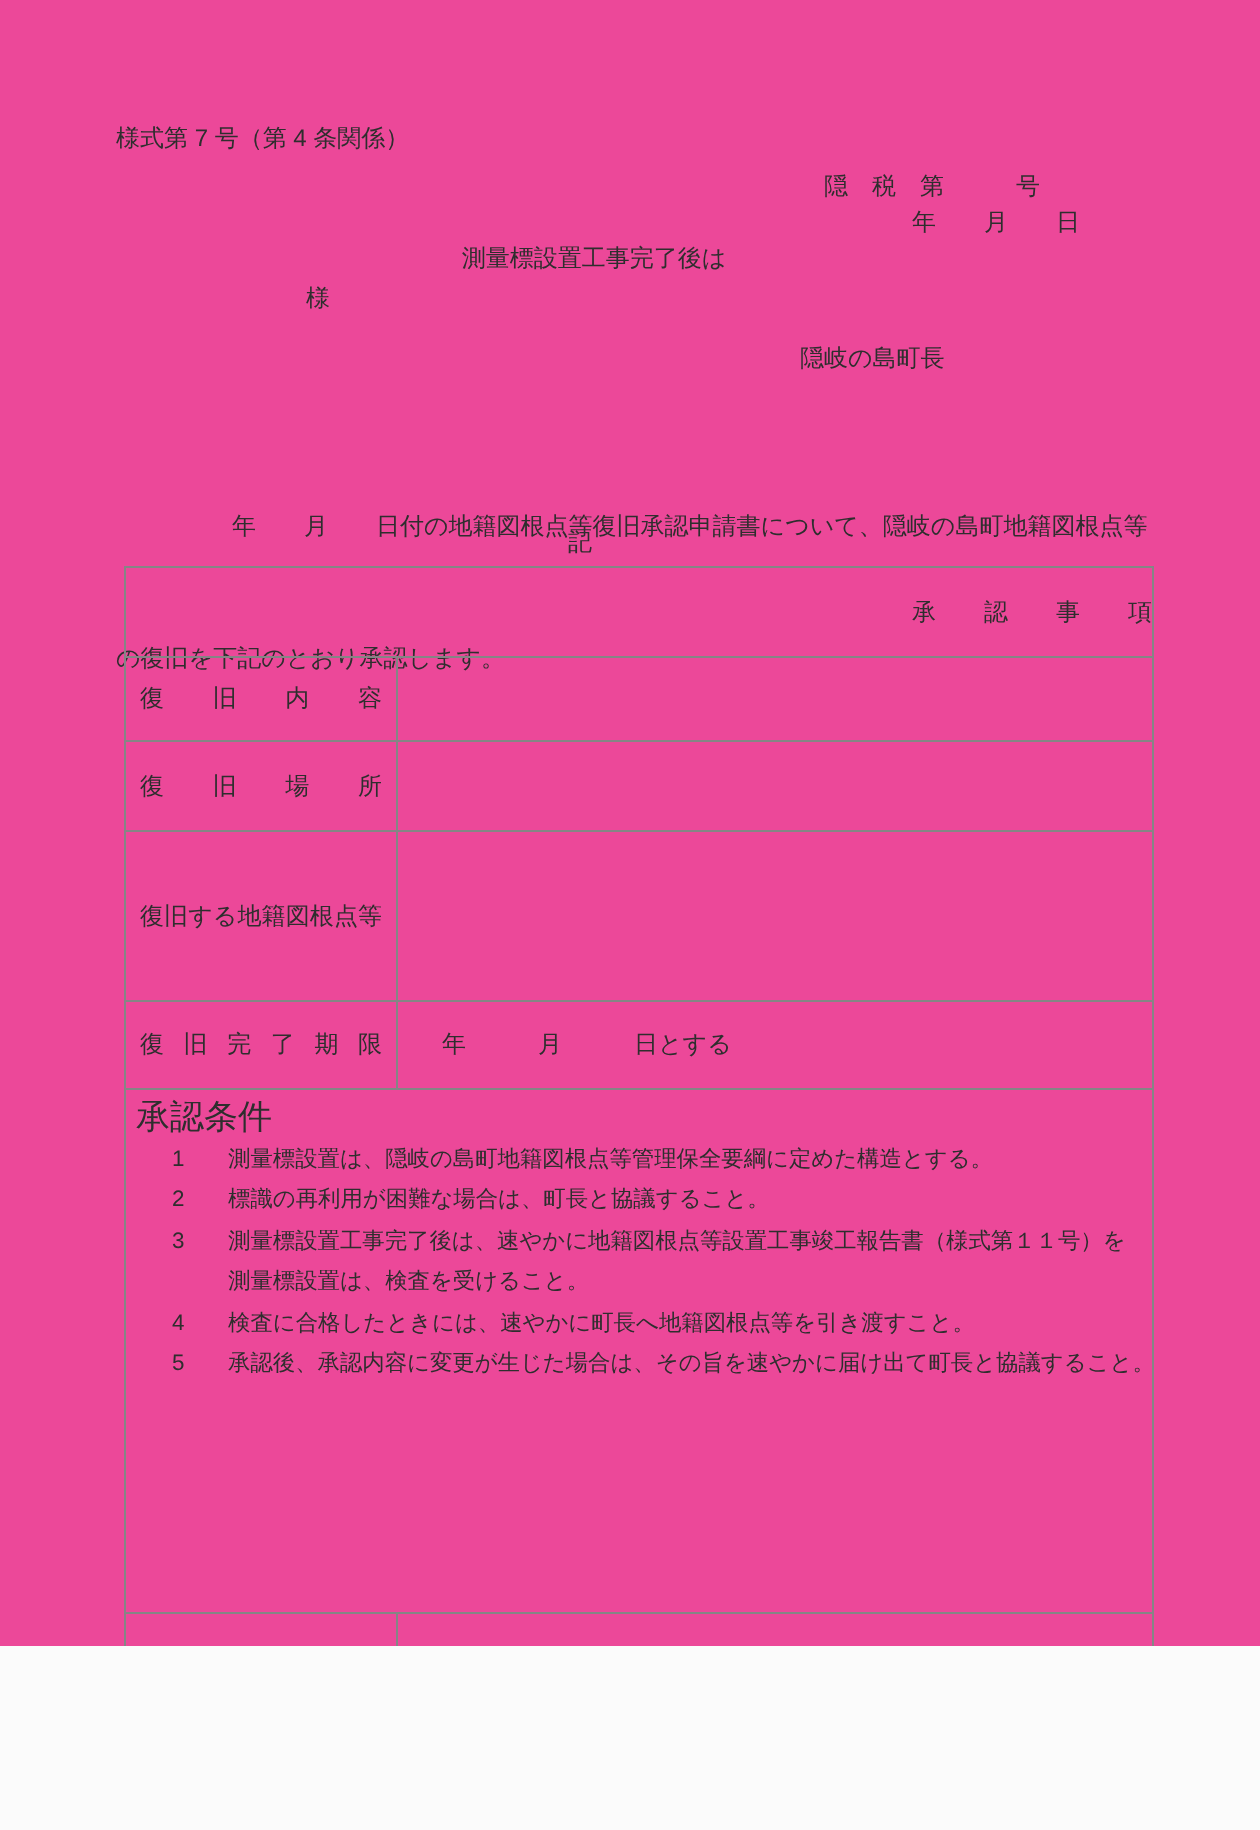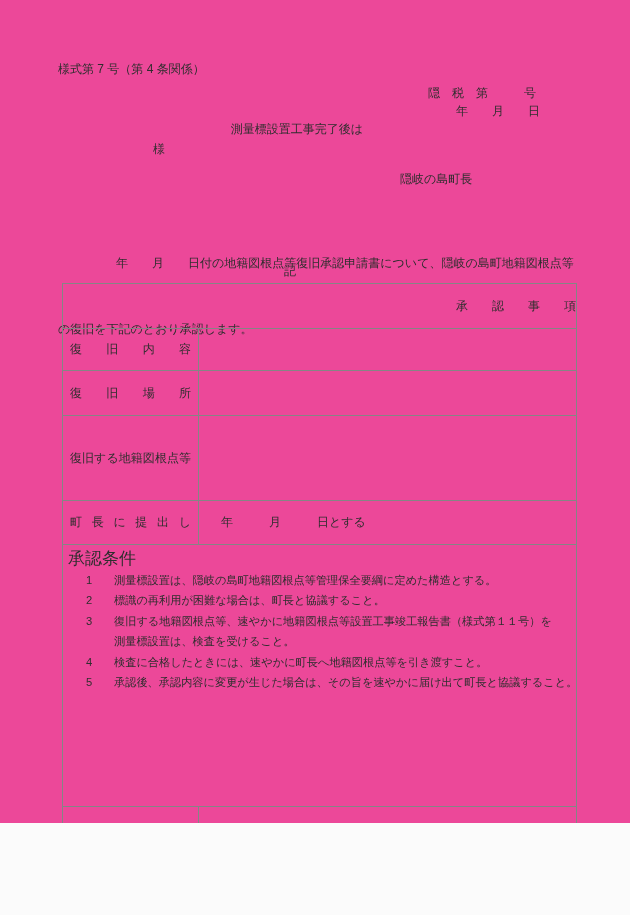--- a/index.html
+++ b/index.html
@@ -10,21 +10,21 @@
     height: 823px;
     background: #ec4899;
     font-family: Liberation Sans, sans-serif;
     font-size: 12px;
     color: #2e2e2e;
     overflow: hidden;
   }
   .abs { position: absolute; white-space: pre; }
 
   .form-number   { left: 58px;  top: 61px; }
-  .doc-number    { left: 428px; top: 85px; }
+  .doc-number    { left: 412px; top: 85px; }
   .date-line     { left: 456px; top: 103px; }
   .doc-title     { left: 0;     top: 121px; width: 594px; text-align: center; }
   .addressee     { left: 153px; top: 141px; }
   .issuer        { left: 400px; top: 171px; }
 
   .paragraph     { left: 58px;  top: 208px; width: 522px; line-height: 22px; }
   .paragraph .line { white-space: pre; }
   .paragraph .line.first { text-indent: 58px; }
 
   .record-mark   { left: 0;     top: 263px; width: 580px; text-align: center; }
@@ -106,42 +106,42 @@
       </tr>
       <tr class="r-basho">
         <td class="label">復旧場所</td>
         <td class="value"></td>
       </tr>
       <tr class="r-konten">
         <td class="label">復旧する地籍図根点等</td>
         <td class="value"></td>
       </tr>
       <tr class="r-kigen">
-        <td class="label">町長に提出し</td>
+        <td class="label">復旧完了期限</td>
         <td class="value">年　　　月　　　日とする</td>
       </tr>
       <tr>
         <td colspan="2" class="cond-cell">
           <div class="cond-title">承認条件</div>
           <div class="cond-item">
             <div class="cond-no">1</div>
             <div class="cond-lines">
               <div class="cline">測量標設置は、隠岐の島町地籍図根点等管理保全要綱に定めた構造とする。</div>
             </div>
           </div>
           <div class="cond-item">
             <div class="cond-no">2</div>
             <div class="cond-lines">
               <div class="cline">標識の再利用が困難な場合は、町長と協議すること。</div>
             </div>
           </div>
           <div class="cond-item">
             <div class="cond-no">3</div>
             <div class="cond-lines">
-              <div class="cline">復旧する地籍図根点等、速やかに地籍図根点等設置工事竣工報告書（様式第１１号）を</div>
+              <div class="cline">測量標設置工事完了後は、速やかに地籍図根点等設置工事竣工報告書（様式第１１号）を</div>
               <div class="cline">測量標設置は、検査を受けること。</div>
             </div>
           </div>
           <div class="cond-item">
             <div class="cond-no">4</div>
             <div class="cond-lines">
               <div class="cline">検査に合格したときには、速やかに町長へ地籍図根点等を引き渡すこと。</div>
             </div>
           </div>
           <div class="cond-item">

